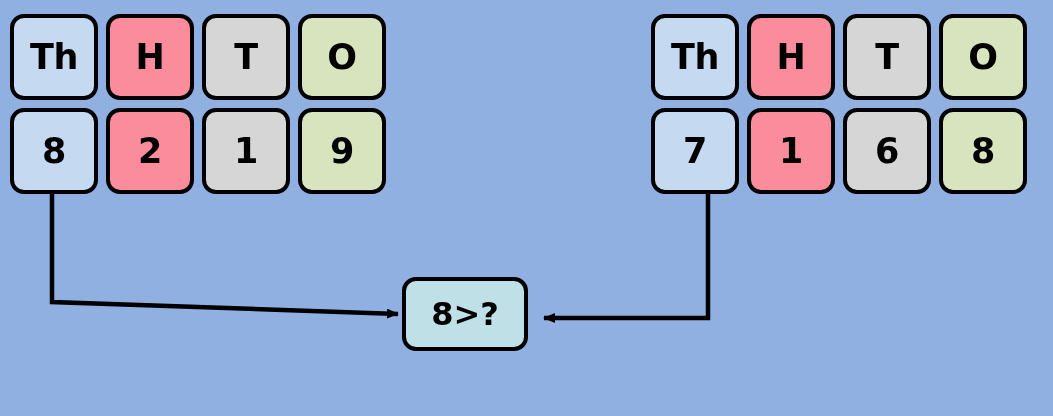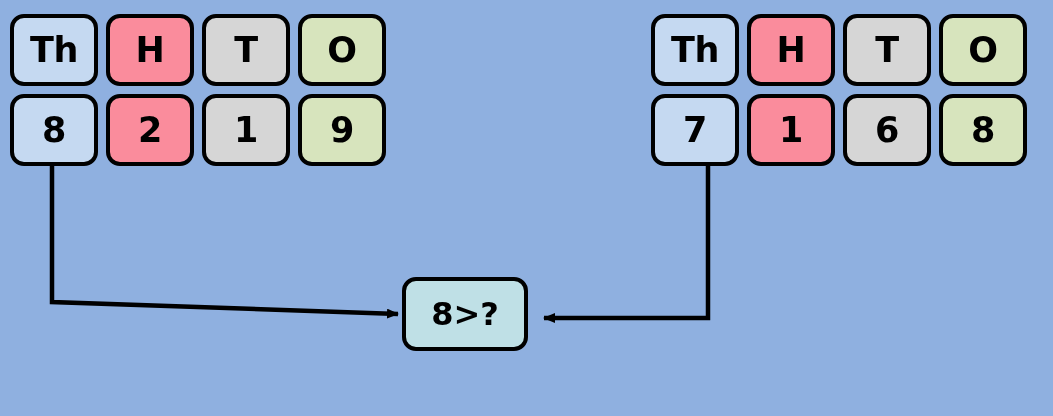--- a/index.html
+++ b/index.html
@@ -32,21 +32,21 @@
     flex-direction: column;
     gap: 8px;
   }
   .pv-row {
     display: flex;
     flex-direction: row;
     gap: 8px;
   }
   .pv-cell {
     width: 88px;
-    height: 72px;
+    height: 86px;
     box-sizing: border-box;
     border: 4px solid #000000;
     border-radius: 14px;
     display: flex;
     align-items: center;
     justify-content: center;
     font-size: 35px;
     font-weight: bold;
     color: #000000;
     line-height: 1;

